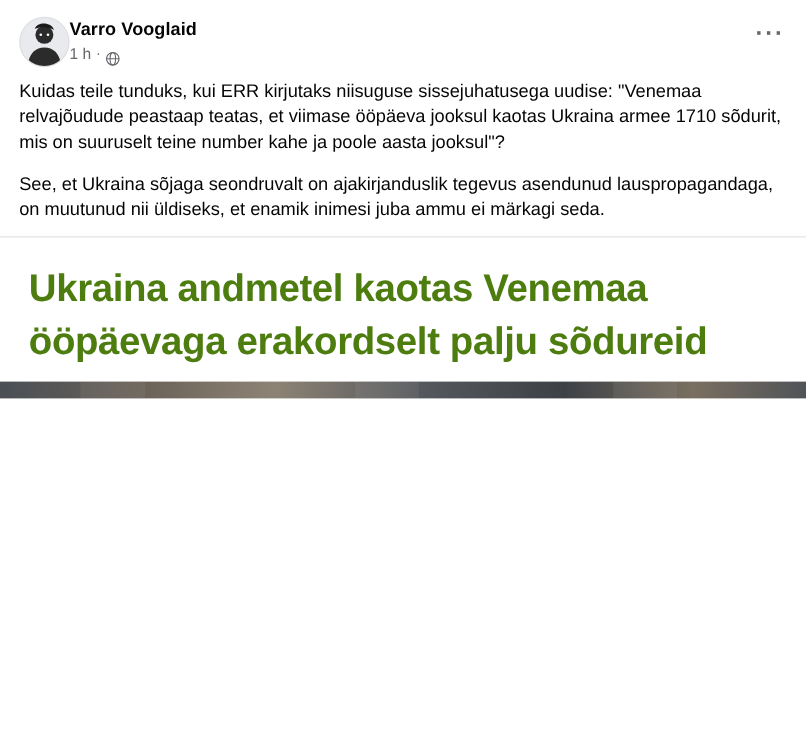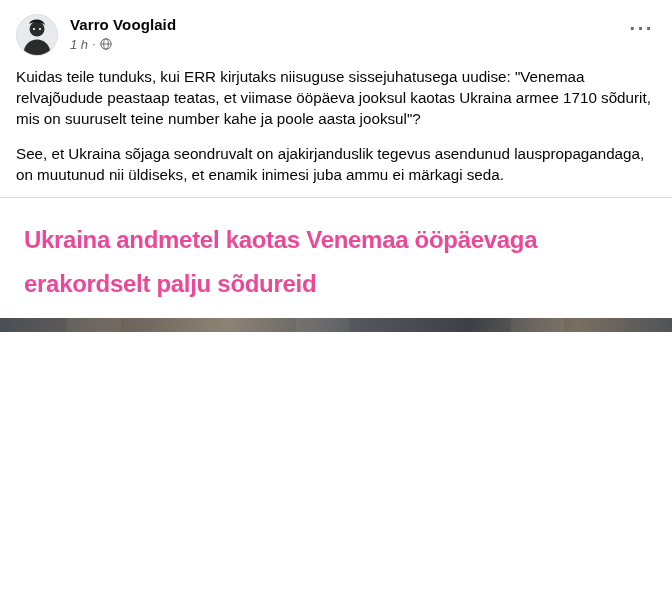--- a/index.html
+++ b/index.html
@@ -34,40 +34,39 @@
     flex: 0 0 auto;
     position: relative;
     overflow: hidden;
   }
   .avatar svg {
     display: block;
     width: 40px;
     height: 40px;
   }
   .header-text {
-    margin-left: 12px;
+    margin-left: 0;
     flex: 1 1 auto;
     min-width: 0;
     padding-top: 1px;
   }
   .author {
     font-size: 15px;
     font-weight: bold;
     color: #050505;
     line-height: 19px;
     letter-spacing: 0.1px;
   }
   .meta {
     display: flex;
-    align-items: flex-start;
+    align-items: flex-end;
     font-size: 13px;
     color: #65676b;
     line-height: 17px;
     margin-top: 2px;
-    font-style: italic;
   }
   .meta .dot {
     margin: 0 4px;
     font-size: 12px;
     color: #65676b;
   }
   .globe {
     display: inline-block;
     width: 12px;
     height: 12px;
@@ -105,24 +104,24 @@
   .link-card {
     width: 100%;
     background: #ffffff;
     box-sizing: border-box;
   }
   .headline-wrap {
     padding: 20px 24px 12px 24px;
     box-sizing: border-box;
   }
   .headline {
-    font-size: 24px;
+    font-size: 32px;
     font-weight: bold;
     line-height: 44px;
-    color: #ec4899;
+    color: #4d7c0f;
     letter-spacing: -0.3px;
   }
   .card-photo {
     height: 14px;
     width: 100%;
     background: linear-gradient(90deg, #4a4f55 0%, #6b6258 18%, #8d8375 34%, #55585c 52%, #3d4146 70%, #7a6f60 86%, #4f5358 100%);
     position: relative;
     overflow: hidden;
   }
   .card-photo .band {

